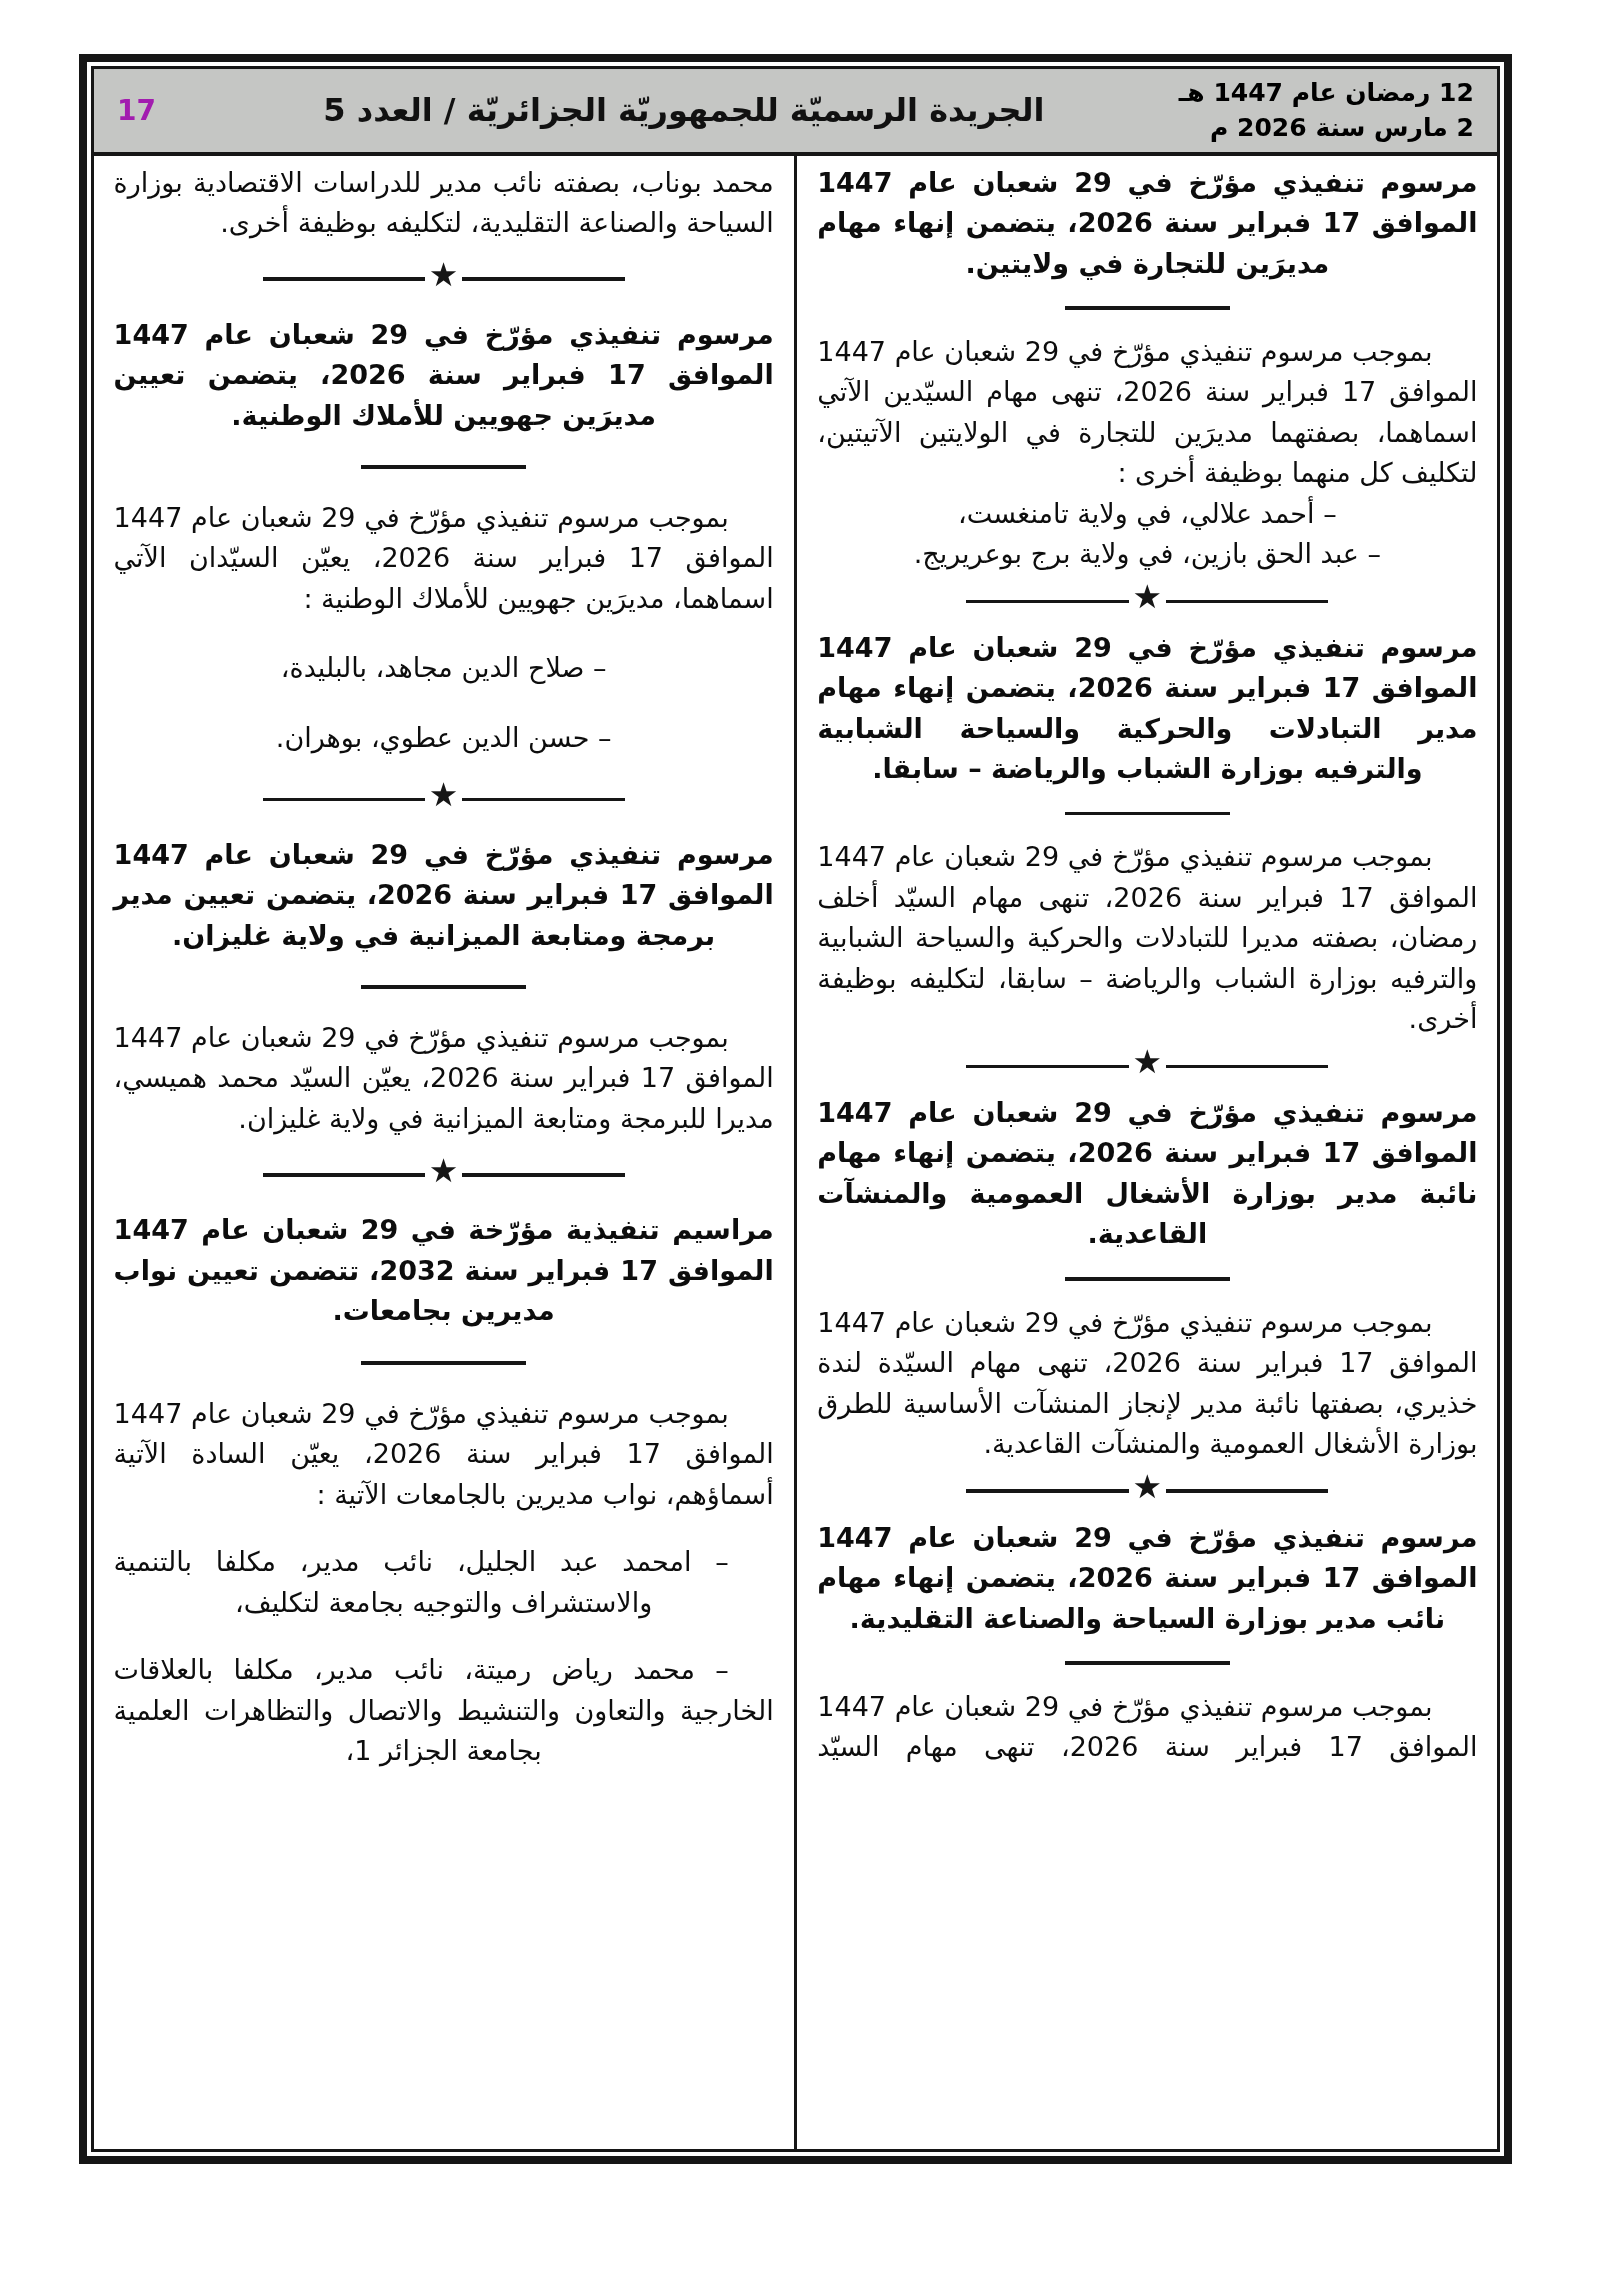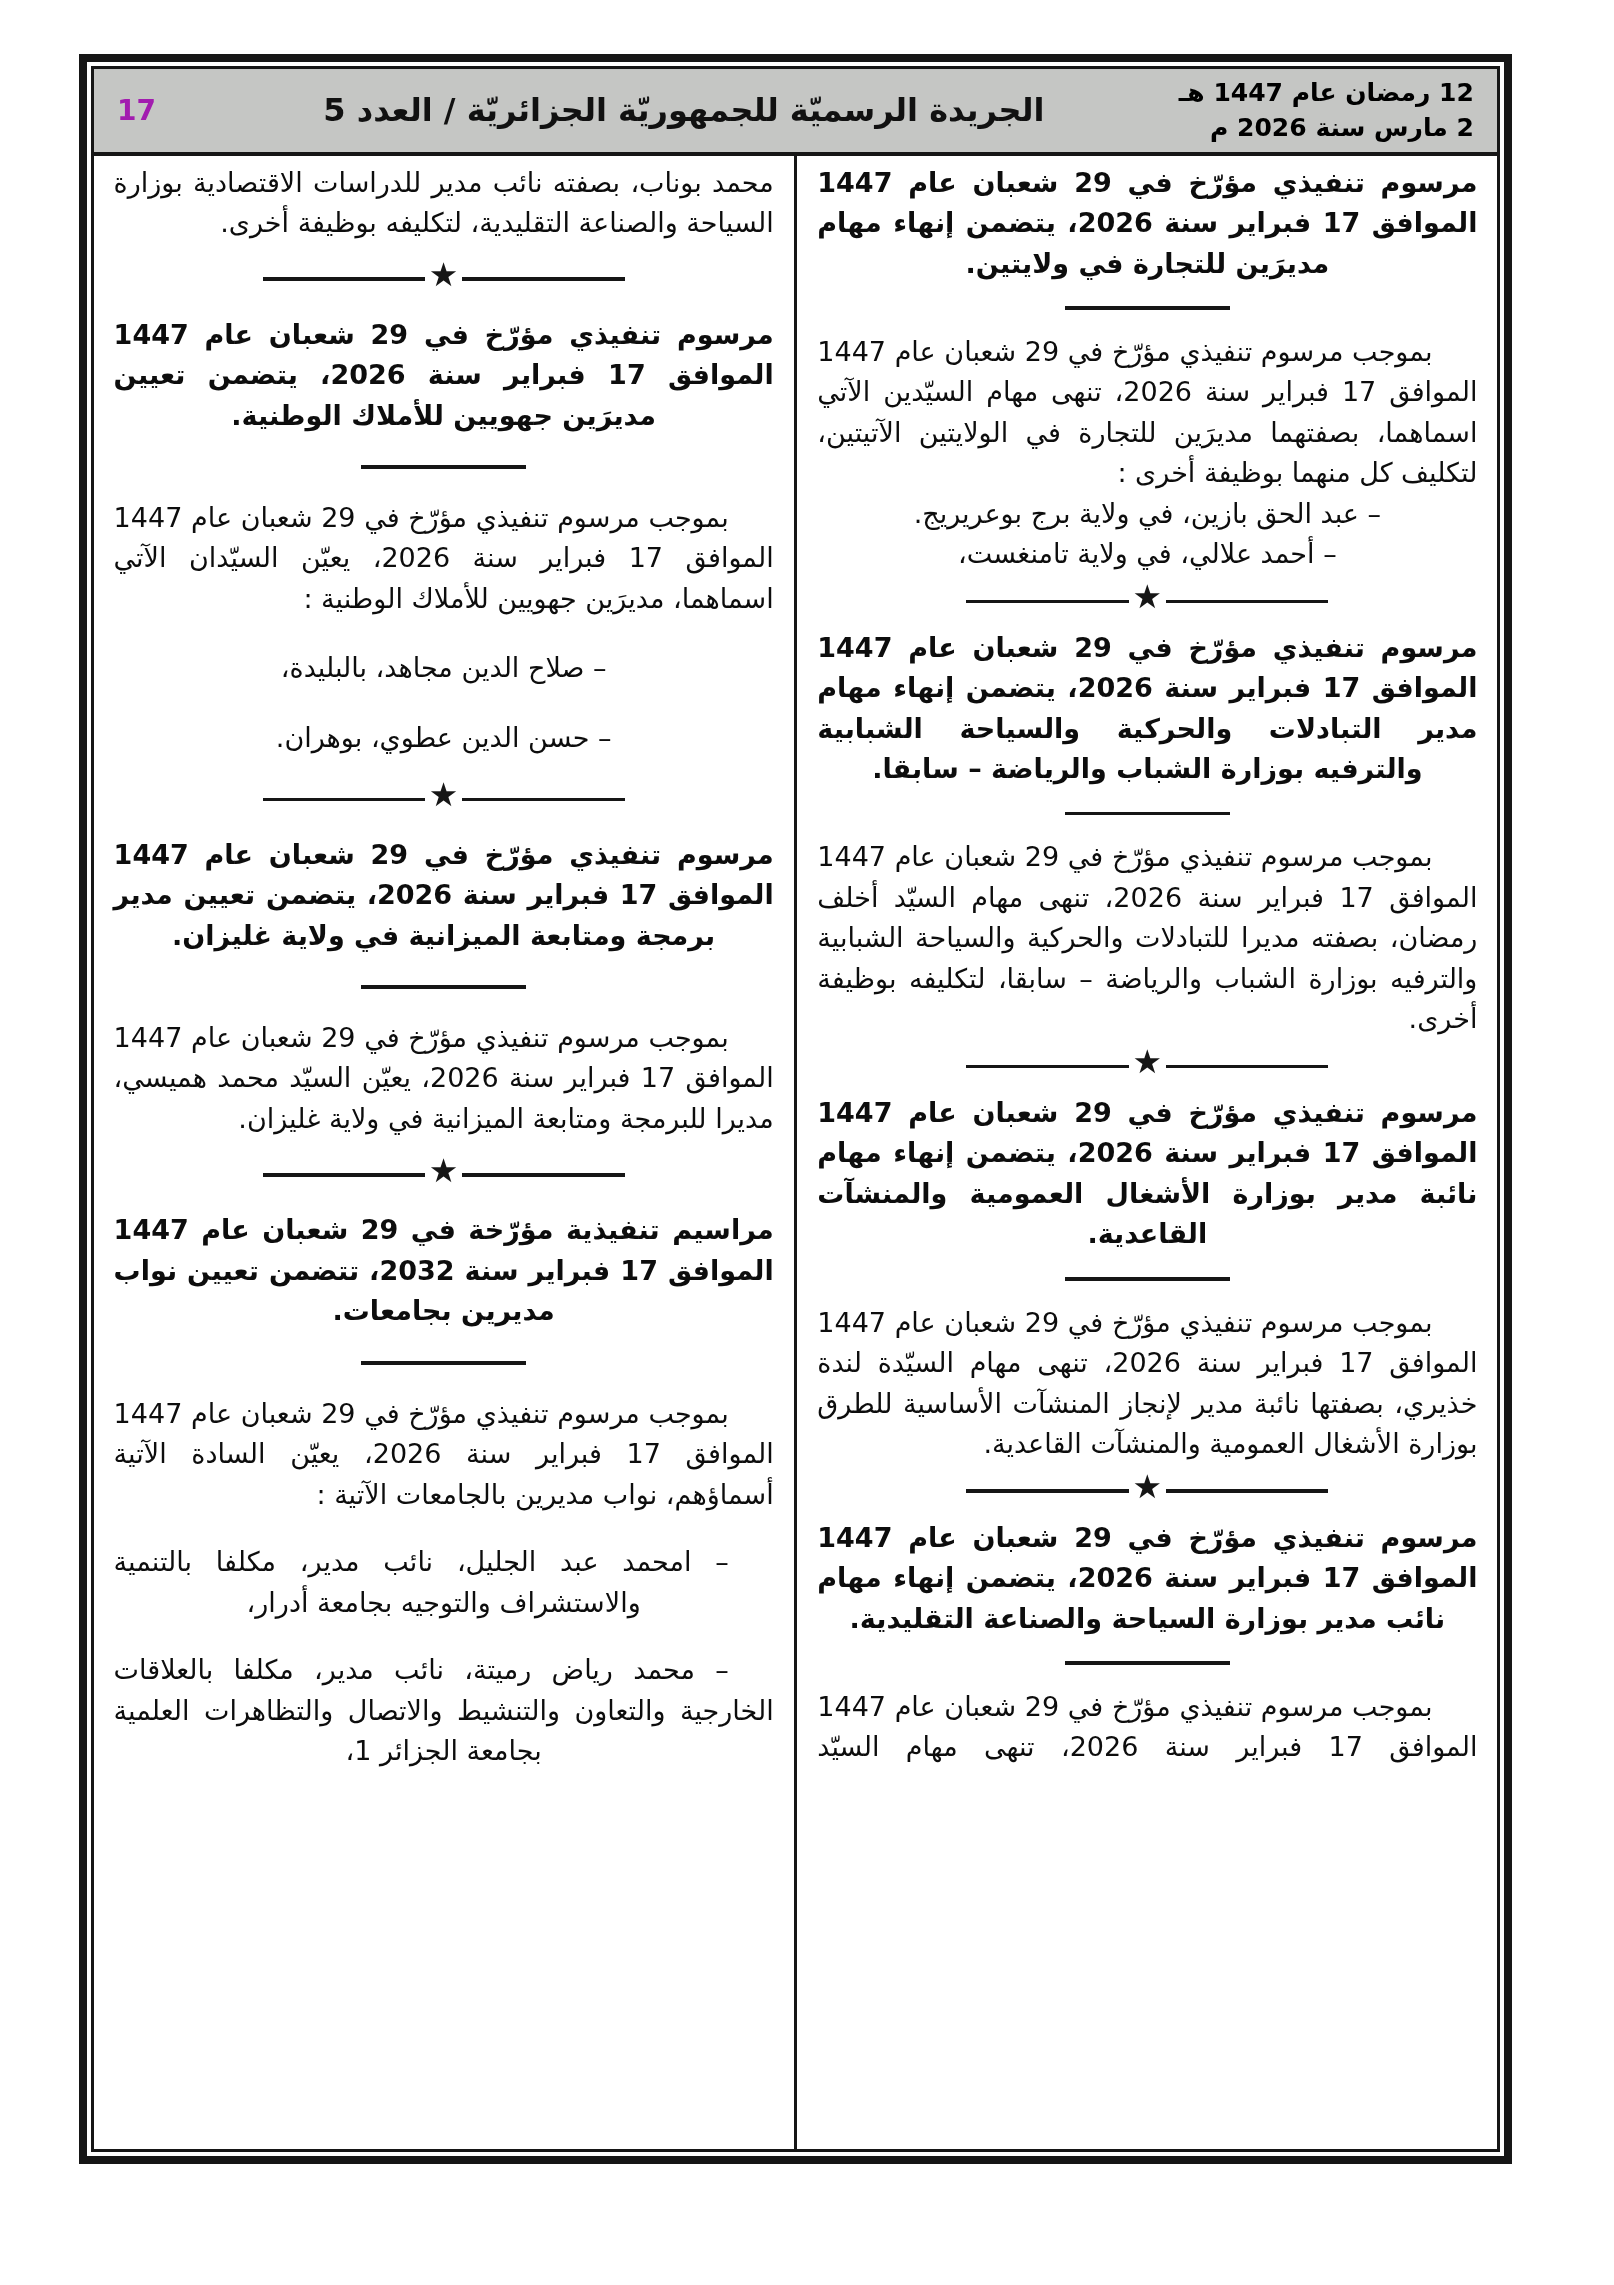--- a/index.html
+++ b/index.html
@@ -117,22 +117,22 @@
         </div>
         <div class="journal-title">الجريدة الرسميّة للجمهوريّة الجزائريّة / العدد 5</div>
         <div class="page-number">17</div>
       </div>
 
       <div class="content">
         <div class="col col-right" id="col-right">
             <p class="heading">مرسوم تنفيذي مؤرّخ في 29 شعبان عام 1447 الموافق 17 فبراير سنة 2026، يتضمن إنهاء مهام مديرَين للتجارة في ولايتين.</p>
             <div class="sep-line"></div>
             <p class="body">بموجب مرسوم تنفيذي مؤرّخ في 29 شعبان عام 1447 الموافق 17 فبراير سنة 2026، تنهى مهام السيّدين الآتي اسماهما، بصفتهما مديرَين للتجارة في الولايتين الآتيتين، لتكليف كل منهما بوظيفة أخرى :</p>
+            <p class="item">– أحمد علالي، في ولاية تامنغست،</p>
             <p class="item">– عبد الحق بازين، في ولاية برج بوعريريج.</p>
-            <p class="item">– أحمد علالي، في ولاية تامنغست،</p>
             <div class="sep-star">
               <span class="bar"></span>
               <span class="star-icon">★</span>
               <span class="bar"></span>
             </div>
             <p class="heading">مرسوم تنفيذي مؤرّخ في 29 شعبان عام 1447 الموافق 17 فبراير سنة 2026، يتضمن إنهاء مهام مدير التبادلات والحركية والسياحة الشبابية والترفيه بوزارة الشباب والرياضة – سابقا.</p>
             <div class="sep-line"></div>
             <p class="body">بموجب مرسوم تنفيذي مؤرّخ في 29 شعبان عام 1447 الموافق 17 فبراير سنة 2026، تنهى مهام السيّد أخلف رمضان، بصفته مديرا للتبادلات والحركية والسياحة الشبابية والترفيه بوزارة الشباب والرياضة – سابقا، لتكليفه بوظيفة أخرى.</p>
             <div class="sep-star">
               <span class="bar"></span>
@@ -173,21 +173,21 @@
             <div class="sep-line"></div>
             <p class="body">بموجب مرسوم تنفيذي مؤرّخ في 29 شعبان عام 1447 الموافق 17 فبراير سنة 2026، يعيّن السيّد محمد هميسي، مديرا للبرمجة ومتابعة الميزانية في ولاية غليزان.</p>
             <div class="sep-star">
               <span class="bar"></span>
               <span class="star-icon">★</span>
               <span class="bar"></span>
             </div>
             <p class="heading">مراسيم تنفيذية مؤرّخة في 29 شعبان عام 1447 الموافق 17 فبراير سنة 2032، تتضمن تعيين نواب مديرين بجامعات.</p>
             <div class="sep-line"></div>
             <p class="body">بموجب مرسوم تنفيذي مؤرّخ في 29 شعبان عام 1447 الموافق 17 فبراير سنة 2026، يعيّن السادة الآتية أسماؤهم، نواب مديرين بالجامعات الآتية :</p>
-            <p class="item-multi">– امحمد عبد الجليل، نائب مدير، مكلفا بالتنمية والاستشراف والتوجيه بجامعة أدرار،</p>
+            <p class="item-multi">– امحمد عبد الجليل، نائب مدير، مكلفا بالتنمية والاستشراف والتوجيه بجامعة لتكليف،</p>
             <p class="item-multi">– محمد رياض رميتة، نائب مدير، مكلفا بالعلاقات الخارجية والتعاون والتنشيط والاتصال والتظاهرات العلمية بجامعة الجزائر 1،</p>
           </div>
       </div>
 
     </div>
   </div>
 </div>
 
 
 </body></html>

